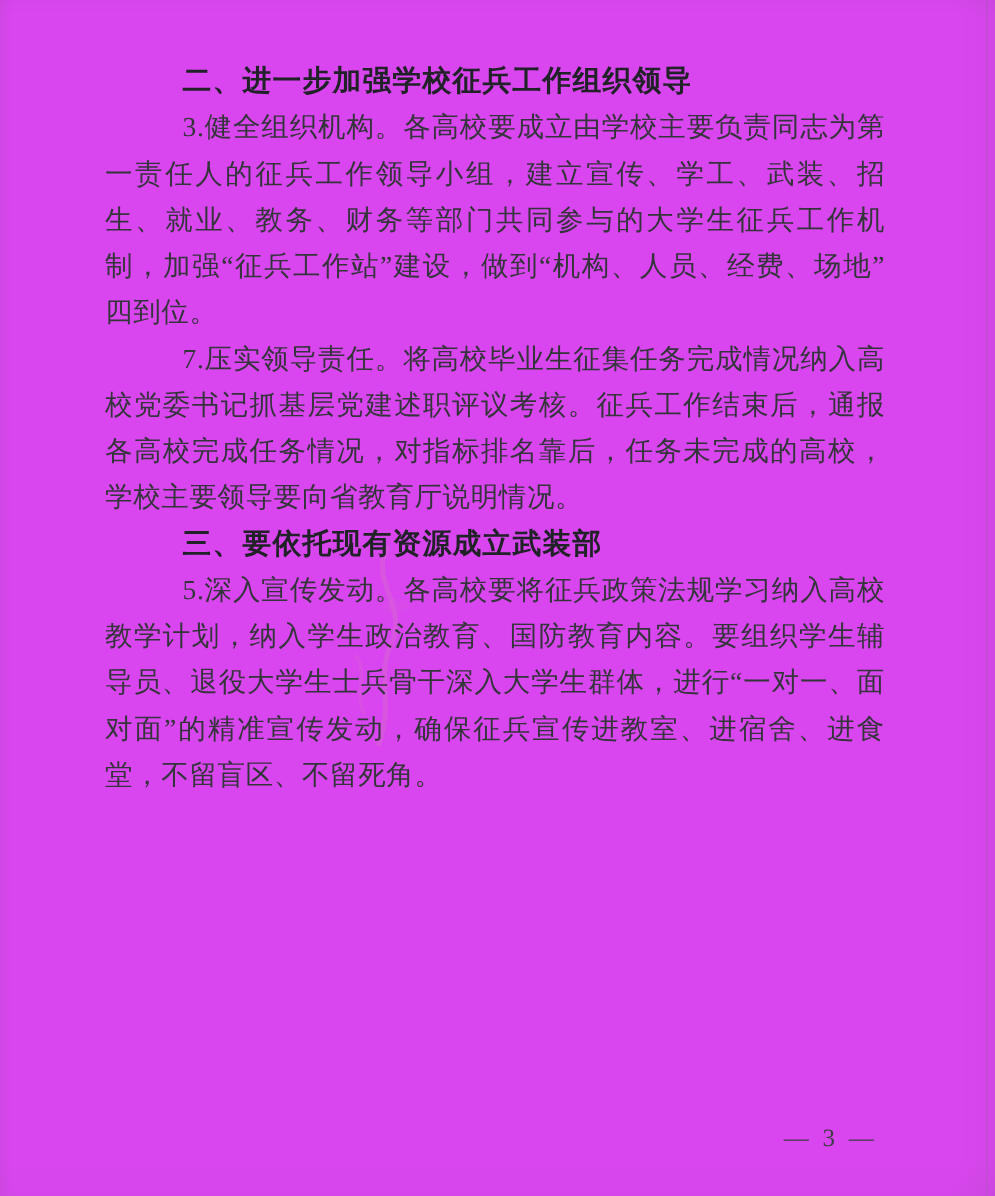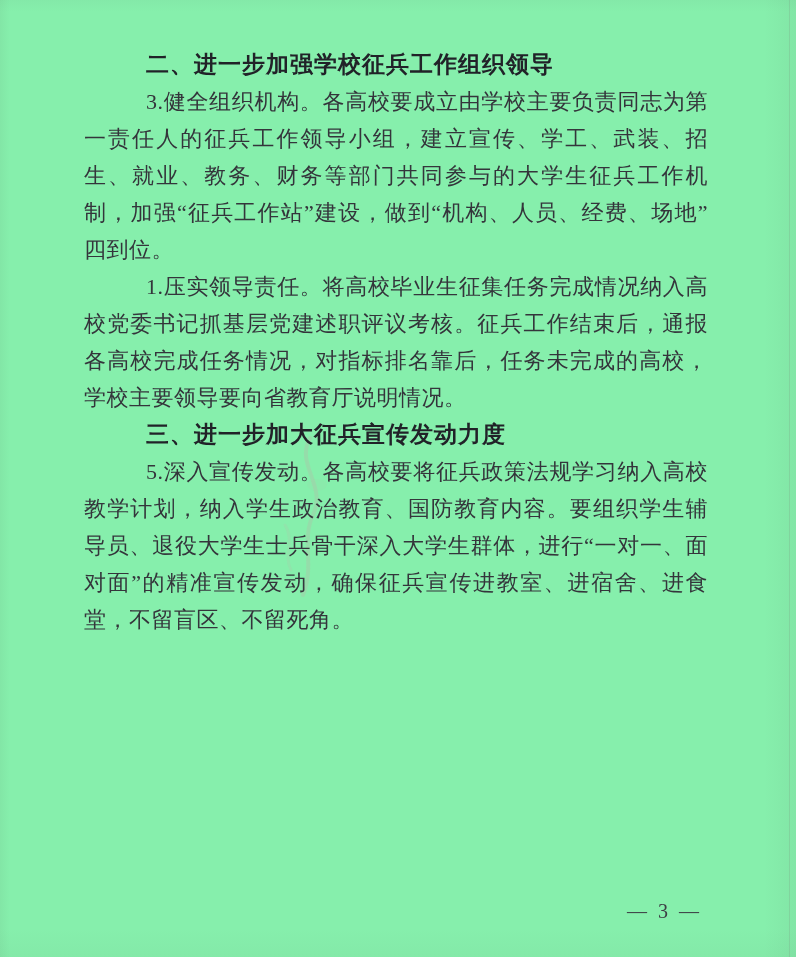--- a/index.html
+++ b/index.html
@@ -1,20 +1,20 @@
 <!DOCTYPE html>
 <html lang="zh"><head>
 <meta charset="utf-8">
 <style>
   html,body{margin:0;padding:0;background:#e9e9e7;}
   .page{
     position:relative;
     width:796px;height:957px;
     margin:0 auto;
-    background:#86efac;
+    background:#d946ef;
     overflow:hidden;
     font-family:"Liberation Serif","DejaVu Serif",serif;
   }
   .edge-shading{
     position:absolute;left:0;top:0;width:100%;height:100%;
     background:
       linear-gradient(90deg, rgba(60,60,58,0.05) 0px, rgba(60,60,58,0.0) 10px,
                       rgba(60,60,58,0.0) 96%, rgba(60,60,58,0.05) 100%),
       linear-gradient(180deg, rgba(60,60,58,0.03) 0px, rgba(60,60,58,0.0) 12px,
                       rgba(60,60,58,0.0) 97%, rgba(60,60,58,0.03) 100%);
@@ -73,23 +73,23 @@
     <path d="M55 8 C 40 35, 72 55, 58 85 C 46 110, 60 135, 48 165" fill="none" stroke="rgba(214,148,162,0.35)" stroke-width="4" stroke-linecap="round"></path>
     <path d="M30 95 C 40 110, 28 125, 36 140" fill="none" stroke="rgba(214,148,162,0.22)" stroke-width="3" stroke-linecap="round"></path>
     <ellipse cx="62" cy="55" rx="10" ry="6" fill="rgba(214,148,162,0.10)"></ellipse>
   </svg>
 
   <div class="content">
     <div class="heading">二、进一步加强学校征兵工作组织领导</div>
 
     <div class="para">3.健全组织机构。各高校要成立由学校主要负责同志为第一责任人的征兵工作领导小组，建立宣传、学工、武装、招生、就业、教务、财务等部门共同参与的大学生征兵工作机制，加强“征兵工作站”建设，做到“机构、人员、经费、场地”四到位。</div>
 
-    <div class="para">1.压实领导责任。将高校毕业生征集任务完成情况纳入高校党委书记抓基层党建述职评议考核。征兵工作结束后，通报各高校完成任务情况，对指标排名靠后，任务未完成的高校，学校主要领导要向省教育厅说明情况。</div>
+    <div class="para">7.压实领导责任。将高校毕业生征集任务完成情况纳入高校党委书记抓基层党建述职评议考核。征兵工作结束后，通报各高校完成任务情况，对指标排名靠后，任务未完成的高校，学校主要领导要向省教育厅说明情况。</div>
 
 
-    <div class="heading">三、进一步加大征兵宣传发动力度</div>
+    <div class="heading">三、要依托现有资源成立武装部</div>
 
     <div class="para">5.深入宣传发动。各高校要将征兵政策法规学习纳入高校教学计划，纳入学生政治教育、国防教育内容。要组织学生辅导员、退役大学生士兵骨干深入大学生群体，进行“一对一、面对面”的精准宣传发动，确保征兵宣传进教室、进宿舍、进食堂，不留盲区、不留死角。</div>
   </div>
 
   <div class="page-number">— 3 —</div>
 
 </div>
 
 </body></html>

